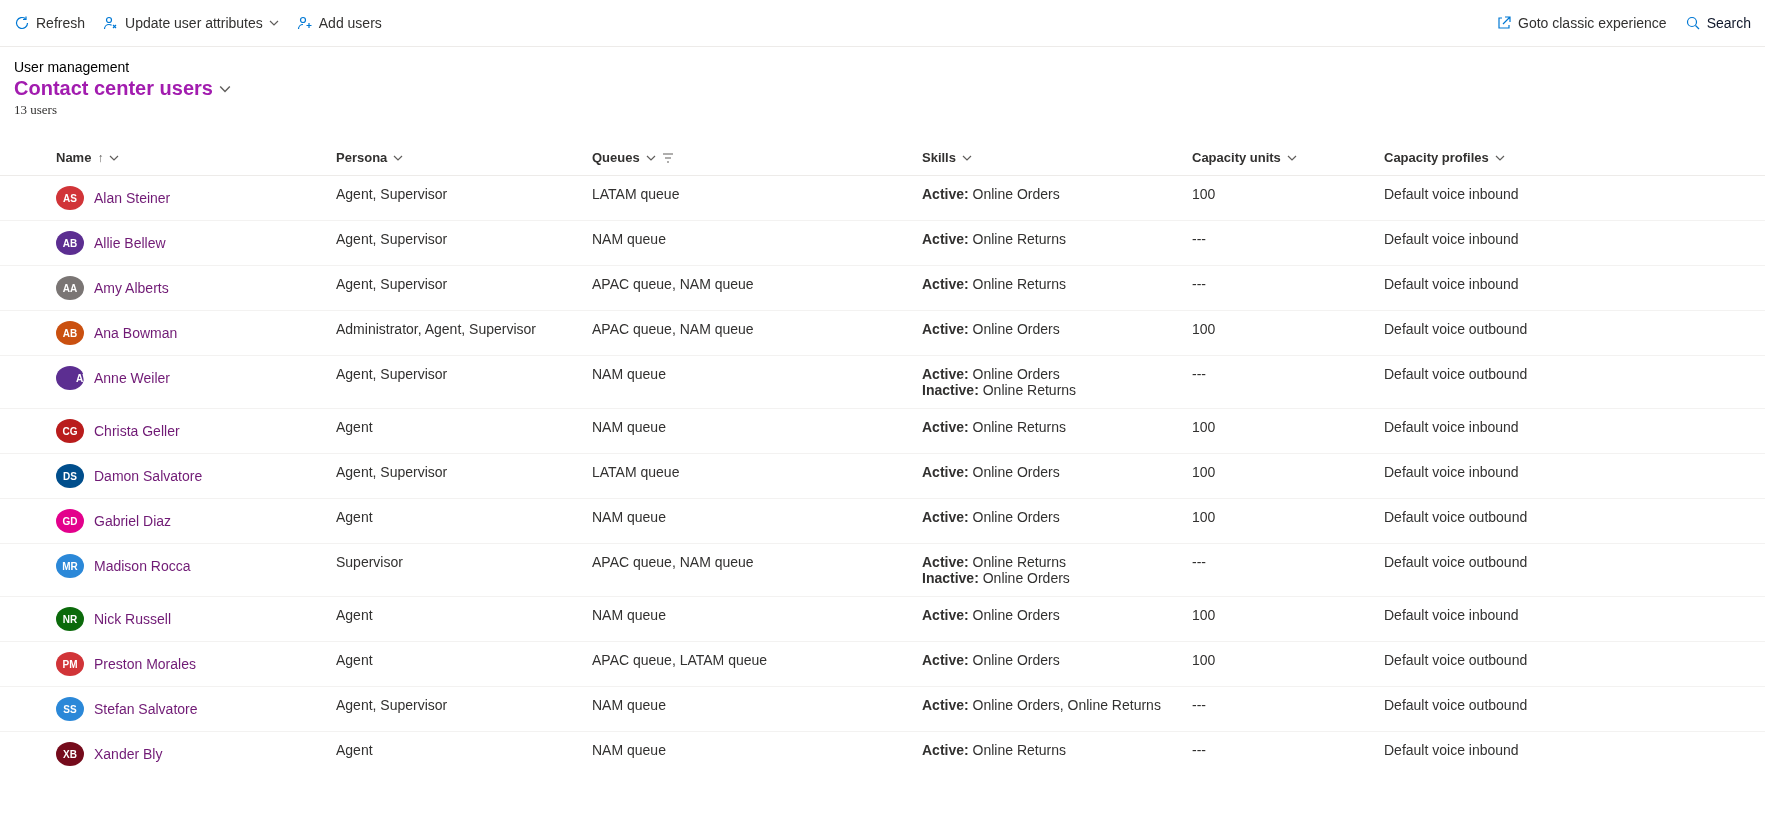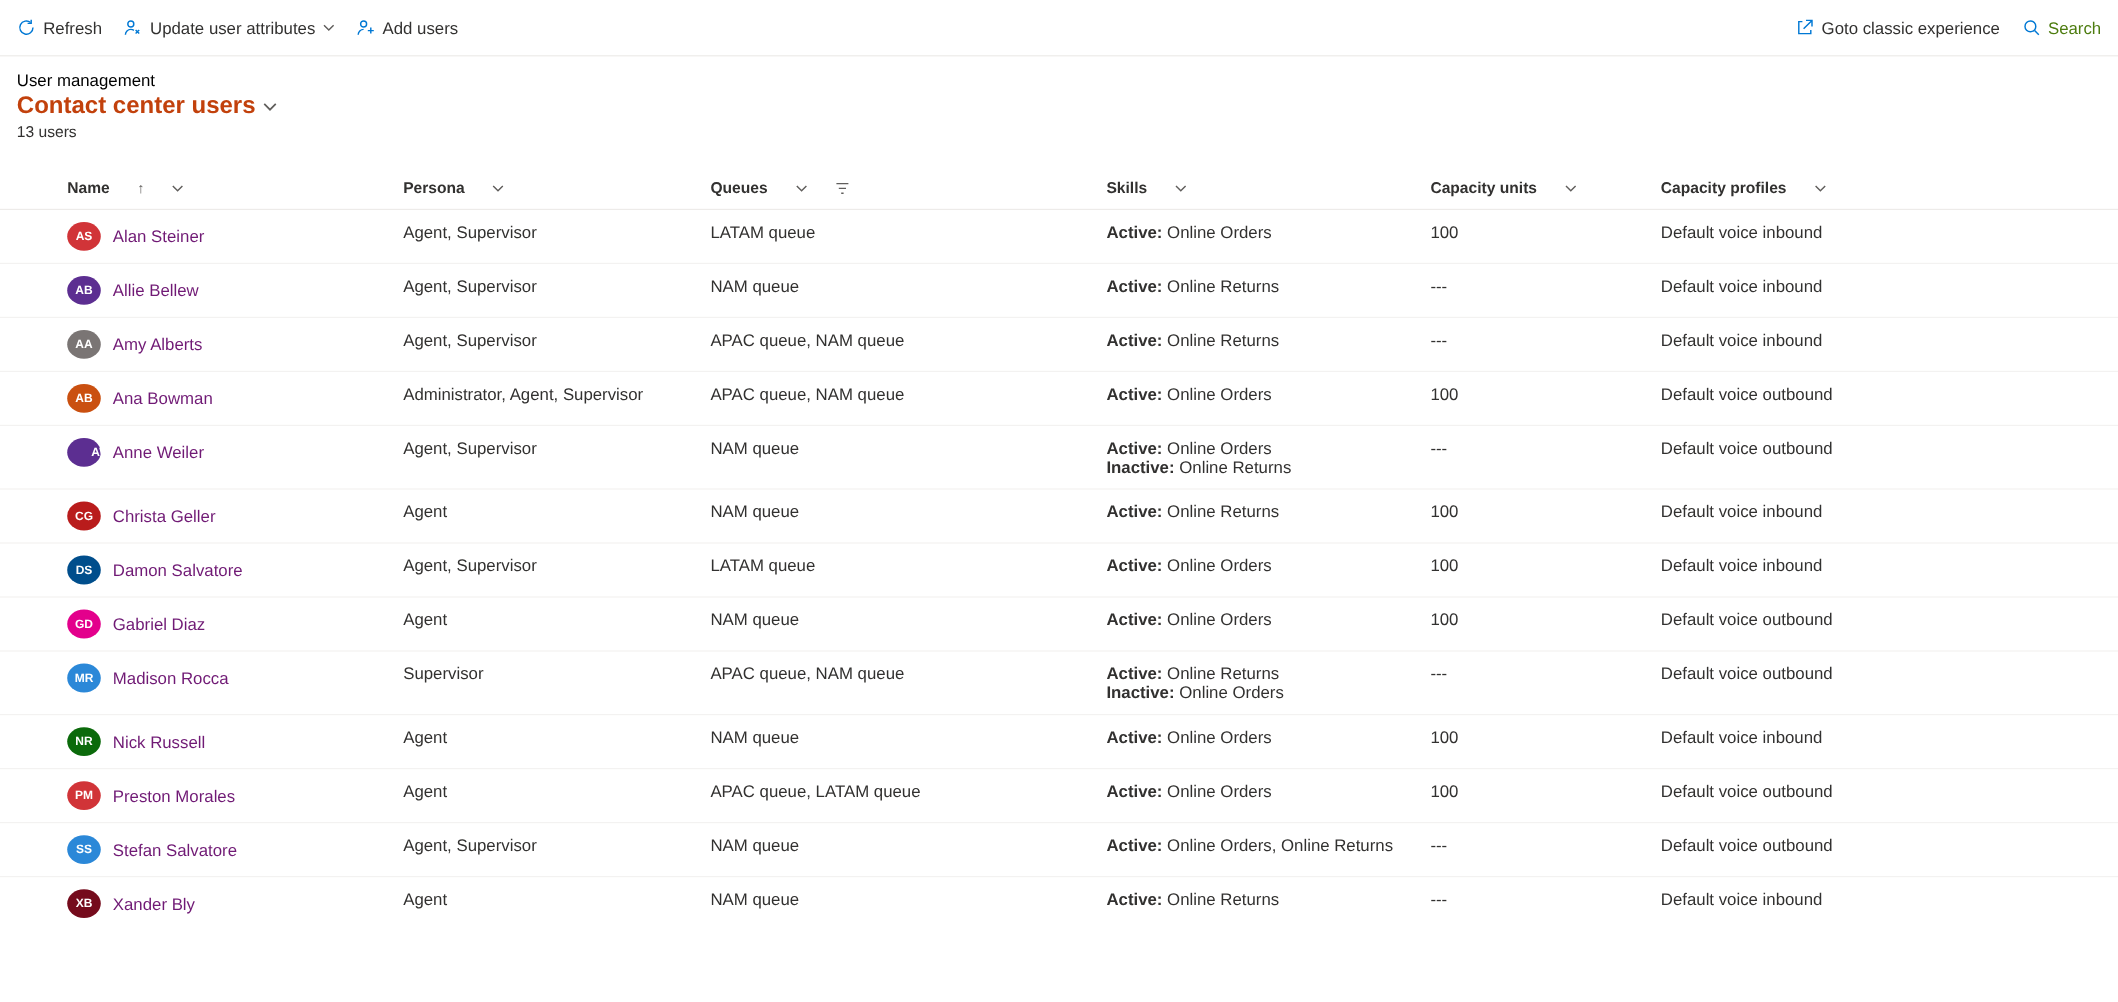--- a/index.html
+++ b/index.html
@@ -7,42 +7,42 @@
 
   
   .command-bar {
     display: flex; align-items: center; justify-content: space-between;
     padding: 6px 14px; border-bottom: 1px solid #edebe9; height: 47px;
   }
   .command-bar .left, .command-bar .right { display: flex; align-items: center; gap: 18px; }
   .cmd-item { display: flex; align-items: center; gap: 6px; color: #323130; cursor: pointer; font-size: 14px; }
   .cmd-item .ico { color: #0078d4; display: inline-flex; }
   .cmd-item.search { color: #0078d4; }
-  .cmd-item.search .lbl { color: #4d7c0f; }
+  .cmd-item.search .lbl { color: #0f172a; }
 
   
   .page-header { padding: 12px 14px 4px 14px; }
   .breadcrumb a { color: #000000; text-decoration: none; font-size: 14px; }
   .page-title-row { display: flex; align-items: center; gap: 6px; margin-top: 2px; }
-  .page-title { font-size: 20px; font-weight: 600; color: #c2410c; }
-  .page-subtitle { font-size: 13px; color: #323130; margin-top: 2px; }
+  .page-title { font-size: 20px; font-weight: 600; color: #a21caf; }
+  .page-subtitle { font-size: 13px; color: #323130; margin-top: 2px; font-family: Liberation Serif, serif; }
 
   
   .grid { width: 100%; margin-top: 18px; }
   .grid-header, .grid-row {
     display: grid;
     grid-template-columns: 56px 280px 256px 330px 270px 192px 1fr;
     align-items: flex-start;
     padding: 10px 0;
   }
   .grid-header {
     border-bottom: 1px solid #edebe9;
     font-size: 13px; color: #323130; font-weight: 600;
   }
-  .grid-header .hcell { display: flex; align-items: center; gap: 23px; padding-left: 0; }
+  .grid-header .hcell { display: flex; align-items: center; gap: 6px; padding-left: 0; }
   .grid-row {
     border-bottom: 1px solid #f3f2f1;
     font-size: 14px;
   }
   .grid-row.no-border { border-bottom: none; }
   .cell { padding-right: 10px; }
   .cell.check { display: flex; justify-content: center; }
 
   .name-cell { display: flex; align-items: center; gap: 10px; }
   .avatar {

